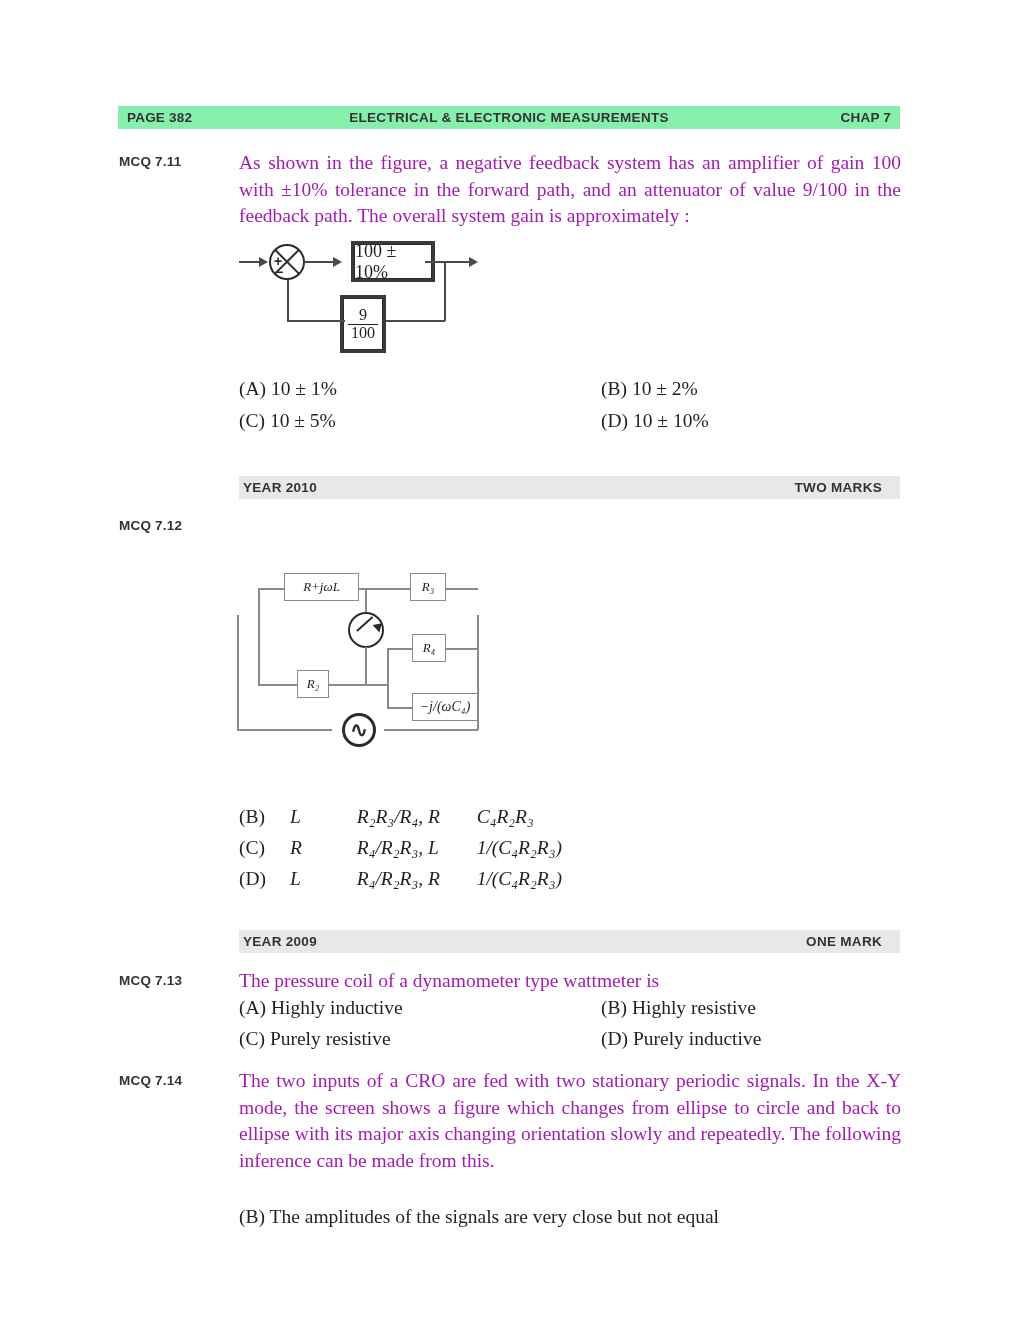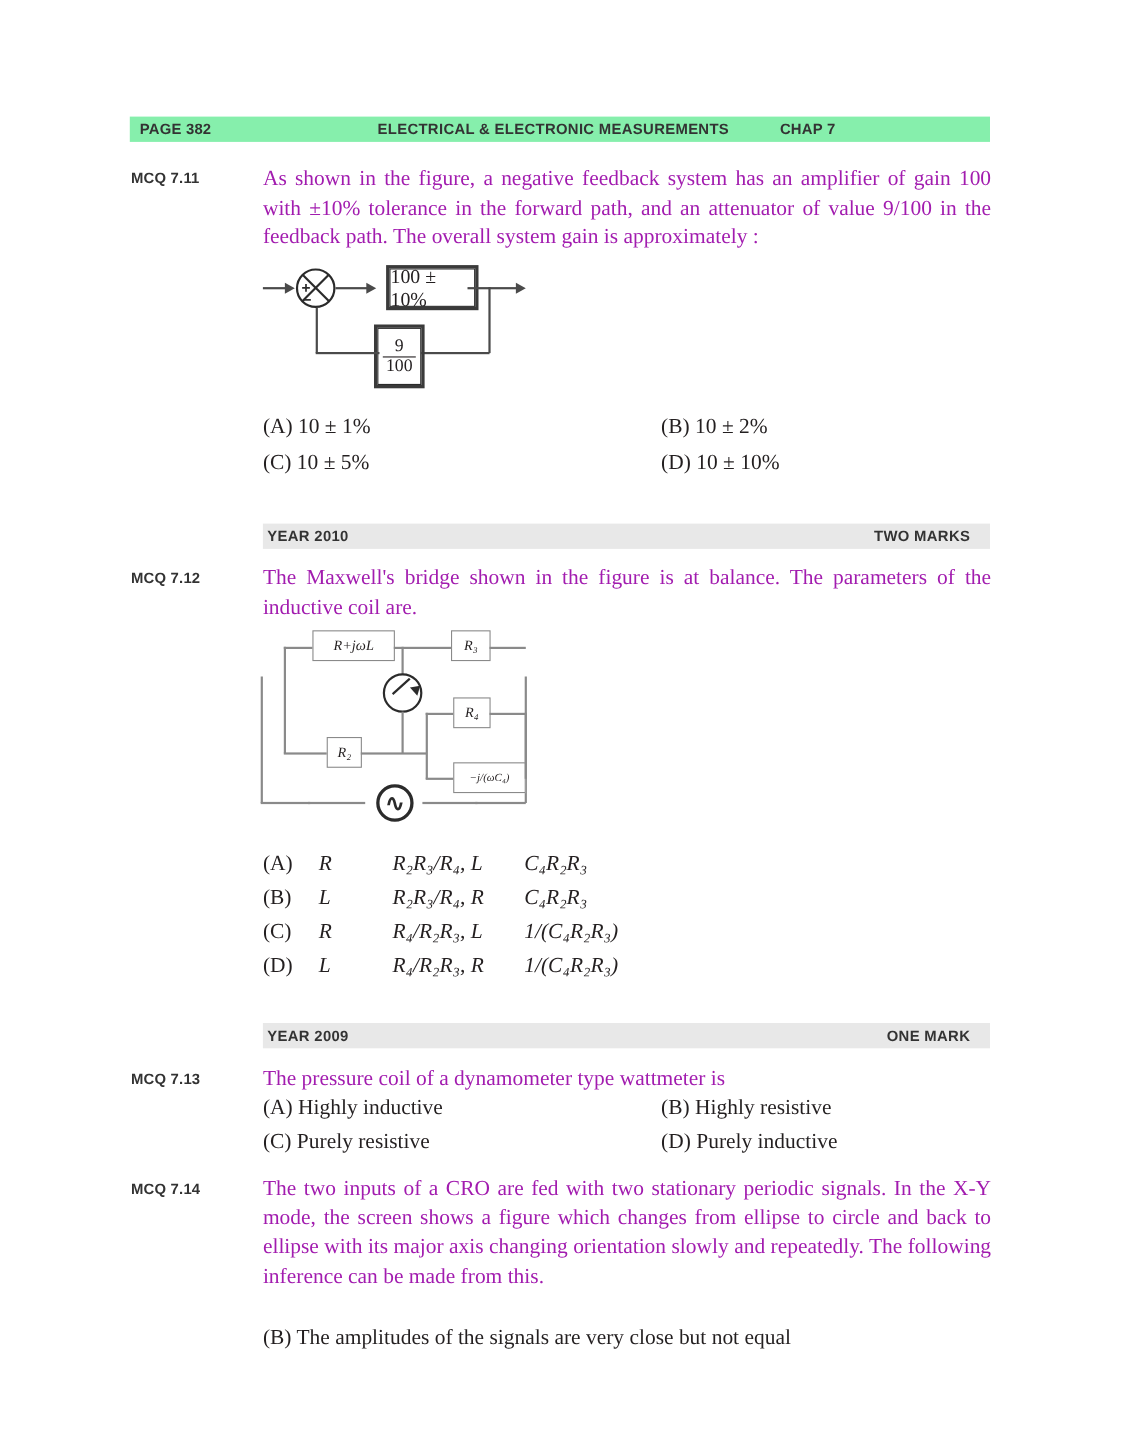--- a/index.html
+++ b/index.html
@@ -34,21 +34,21 @@
     display: flex;
     align-items: center;
     font-family: "Liberation Sans", sans-serif;
     font-weight: bold;
     font-size: 13.5px;
     letter-spacing: 0.2px;
     color: #333333;
   }
   .runhead .rh-left { padding-left: 9px; width: 170px; }
   .runhead .rh-mid  { flex: 1; text-align: center; letter-spacing: 0.3px;}
-  .runhead .rh-right{ width: 170px; text-align: left; padding-right: 21px; }
+  .runhead .rh-right{ width: 170px; text-align: right; padding-right: 9px; }
 
   
   .secbar {
     position: absolute;
     left: 239px;
     width: 661px;
     height: 23px;
     background: #e8e8e8;
     display: flex;
     align-items: center;
@@ -281,21 +281,20 @@
     <span>(D)</span>
     <span>10 ± 10%</span>
   </div>
 
   <div class="secbar" style="top:476px;">
     <span class="sb-left">YEAR 2010</span>
     <span class="sb-right">TWO MARKS</span>
   </div>
 
   <div class="qlabel" style="top:518px">MCQ 7.12</div>
-  <div class="qbody" style="top:513px">The Maxwell's bridge shown in the figure is at balance. The parameters of the inductive coil are.</div>
 
   <div class="fig2">
 
     <div class="w2 v" style="left:5px;  top:45px; height:115px;"></div>
     <div class="w2 h" style="left:5px;  top:159px; width:45px;"></div>
 
     <div class="w2 v" style="left:245px; top:45px; height:115px;"></div>
     <div class="w2 h" style="left:200px; top:159px; width:46px;"></div>
 
     <div class="w2 h" style="left:48px;  top:159px; width:52px;"></div>
@@ -330,32 +329,26 @@
     <div class="w2 h" style="left:96px; top:114px; width:60px;"></div>
 
     <div class="w2 v" style="left:155px; top:78px; height:60px;"></div>
     <div class="w2 h" style="left:155px; top:78px; width:26px;"></div>
     <div class="cbox" style="left:180px; top:64px; width:34px; height:28px;">
       <span class="it">R₄</span>
     </div>
     <div class="w2 h" style="left:213px; top:78px; width:33px;"></div>
 
     <div class="w2 h" style="left:155px; top:137px; width:26px;"></div>
-    <div class="cbox" style="left:180px; top:123px; width:66px; height:28px; font-size:10px;">
+    <div class="cbox" style="left:180px; top:123px; width:66px; height:28px; font-size:14px;">
       <span class="it">−j/(ωC₄)</span>
     </div>
     <div class="w2 v" style="left:245px; top:78px; height:60px;"></div>
   </div>
 
-  <div class="opt" style="left:239px; top:773px;">
-    <span style="display:inline-block;width:46px;">(A)</span>
-    <span class="it" style="display:inline-block;width:62px;">R</span>
-    <span class="it" style="display:inline-block;width:115px;">R₂R₃/R₄, L</span>
-    <span class="it">C₄R₂R₃</span>
-  </div>
   <div class="opt" style="left:239px; top:804px;">
     <span style="display:inline-block;width:46px;">(B)</span>
     <span class="it" style="display:inline-block;width:62px;">L</span>
     <span class="it" style="display:inline-block;width:115px;">R₂R₃/R₄, R</span>
     <span class="it">C₄R₂R₃</span>
   </div>
   <div class="opt" style="left:239px; top:835px;">
     <span style="display:inline-block;width:46px;">(C)</span>
     <span class="it" style="display:inline-block;width:62px;">R</span>
     <span class="it" style="display:inline-block;width:115px;">R₄/R₂R₃, L</span>

